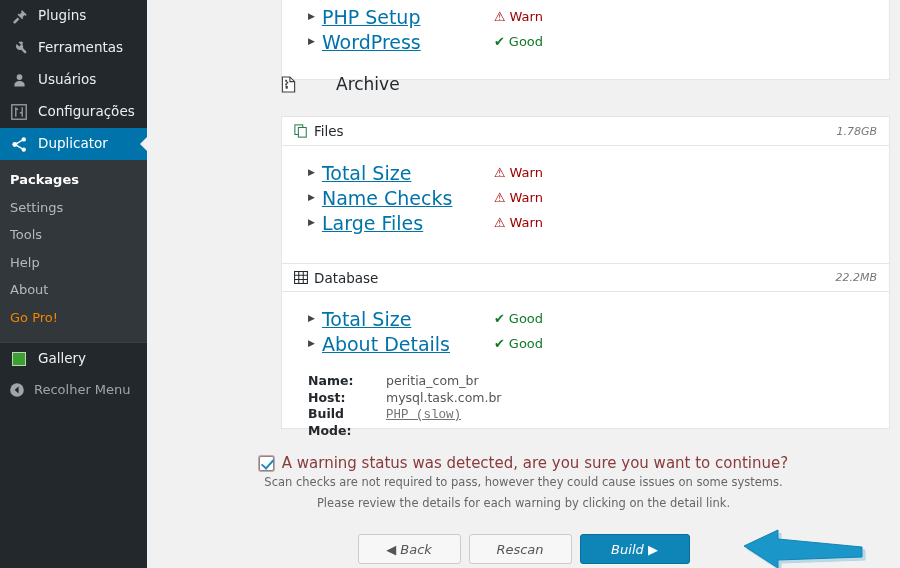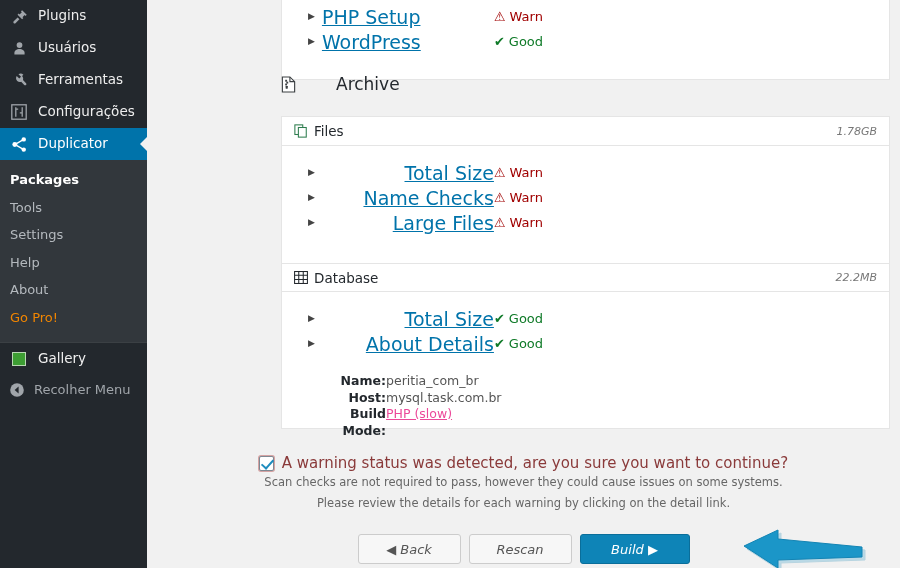--- a/index.html
+++ b/index.html
@@ -128,21 +128,21 @@
   }
   .panel-head .ph-size {
     margin-left: auto;
     font-style: italic; font-size: 11px; color: #777;
   }
 
   .kv { padding: 4px 0 0 26px; line-height: 16.5px; font-size: 12.5px; }
   .kv .krow { display: flex; }
   .kv .k { width: 78px; flex: 0 0 78px; font-weight: bold; color: #23282d; }
   .kv .v { color: #555; }
-  .kv .v a { color: #ec4899; text-decoration: underline; }
+  .kv .v a { color: #737373; text-decoration: underline; font-family: Liberation Mono, monospace; }
 
   
   .confirm { position: absolute; left: 0; width: 753px; text-align: center; }
   .confirm .cline1 {
     display: flex; align-items: center; justify-content: center; gap: 8px;
     font-size: 15px; color: #8a3a3a;
   }
   .cbox {
     width: 15px; height: 15px;
     border: 1px solid #7e8993;
@@ -200,34 +200,34 @@
         <svg width="17" height="17" viewBox="0 0 20 20" fill="#a0a5aa">
             <path d="M13.1 2.5l-1.4 1.4 1 1-2.6 2.6-1-1-1.4 1.4 5.4 5.4 1.4-1.4-1-1 2.6-2.6 1 1 1.4-1.4-5.4-5.4zM7.8 11.1l-4.6 4.6c-.6.6-.6 1.5 0 2.1.6.6 1.5.6 2.1 0l4.6-4.6-2.1-2.1z"></path>
           </svg>
       </span>
       <span class="mlabel">Plugins</span>
     </div>
 
     <div class="menu-top">
       <span class="mi ico">
         <svg width="17" height="17" viewBox="0 0 20 20" fill="#a0a5aa">
+            <path d="M15.6 3.2c-1.6-1.6-4-1.8-5.8-.6l3 3-2.1 2.1-3-3c-1.2 1.8-1 4.2.6 5.8 1.3 1.3 3.1 1.7 4.7 1.1l3.6 3.6c.6.6 1.5.6 2.1 0 .6-.6.6-1.5 0-2.1l-3.6-3.6c.6-1.6.2-3.4-1.1-4.7z" transform="translate(-1,0)"></path>
+          </svg>
+      </span>
+      <span class="mlabel">Ferramentas</span>
+    </div>
+
+    <div class="menu-top">
+      <span class="mi ico">
+        <svg width="17" height="17" viewBox="0 0 20 20" fill="#a0a5aa">
             <circle cx="10" cy="6" r="3.4"></circle>
             <path d="M10 10.5c-3.3 0-6 2-6 4.5v2h12v-2c0-2.5-2.7-4.5-6-4.5z"></path>
           </svg>
       </span>
       <span class="mlabel">Usuários</span>
-    </div>
-
-    <div class="menu-top">
-      <span class="mi ico">
-        <svg width="17" height="17" viewBox="0 0 20 20" fill="#a0a5aa">
-            <path d="M15.6 3.2c-1.6-1.6-4-1.8-5.8-.6l3 3-2.1 2.1-3-3c-1.2 1.8-1 4.2.6 5.8 1.3 1.3 3.1 1.7 4.7 1.1l3.6 3.6c.6.6 1.5.6 2.1 0 .6-.6.6-1.5 0-2.1l-3.6-3.6c.6-1.6.2-3.4-1.1-4.7z" transform="translate(-1,0)"></path>
-          </svg>
-      </span>
-      <span class="mlabel">Ferramentas</span>
     </div>
 
     <div class="menu-top">
       <span class="mi ico">
         <svg width="16" height="16" viewBox="0 0 20 20">
             <rect x="1" y="1" width="18" height="18" fill="none" stroke="#a0a5aa" stroke-width="1.6"></rect>
             <path d="M6 4v12M6 6.5h3M14 4v12M14 11h-3" stroke="#a0a5aa" stroke-width="1.6" fill="none"></path>
           </svg>
       </span>
       <span class="mlabel">Configurações</span>
@@ -241,22 +241,22 @@
             <circle cx="4.5" cy="10" r="2.9"></circle>
             <path d="M6.5 9l7-4.2M6.5 11l7 4.2" stroke="#ffffff" stroke-width="1.5"></path>
           </svg>
       </span>
       <span class="mlabel">Duplicator</span>
       <span class="pointer"></span>
     </div>
 
     <div class="submenu">
       <a href="#" class="current">Packages</a>
+      <a href="#">Settings</a>
       <a href="#">Tools</a>
-      <a href="#">Settings</a>
       <a href="#">Help</a>
       <a href="#">About</a>
       <a href="#" class="gopro">Go Pro!</a>
     </div>
 
     <div class="menu-sep"></div>
 
     <div class="menu-top" style="height:32px;">
       <span class="mi"><span class="gallery-sq"></span></span>
       <span class="mlabel">Gallery</span>
@@ -306,21 +306,21 @@
             <path d="M9 1v5h5" fill="none" stroke="#3c4043" stroke-width="1.2"></path>
             <rect x="4" y="4" width="2" height="2" fill="#3c4043"></rect>
             <rect x="5.2" y="6" width="2" height="2" fill="#3c4043"></rect>
             <rect x="4" y="8" width="2" height="2" fill="#3c4043"></rect>
             <path d="M4.3 10.5h2.6l-.3 3H4.6z" fill="#3c4043"></path>
           </svg>
       </span>
       <span>Archive</span>
     </div>
 
-    <div class="panel" style="top:116px; height:313px;text-align:right;">
+    <div class="panel" style="top:116px; height:313px;">
 
       <div class="panel-head">
         <span class="ph-title">
           <span class="ico">
             <svg width="14" height="14" viewBox="0 0 16 16">
                 <rect x="1" y="1" width="9" height="11" fill="#fff" stroke="#2e7d4f" stroke-width="1.2"></rect>
                 <rect x="5" y="4" width="9" height="11" fill="#fff" stroke="#2e7d4f" stroke-width="1.2"></rect>
               </svg>
           </span>
           <span>Files</span>

